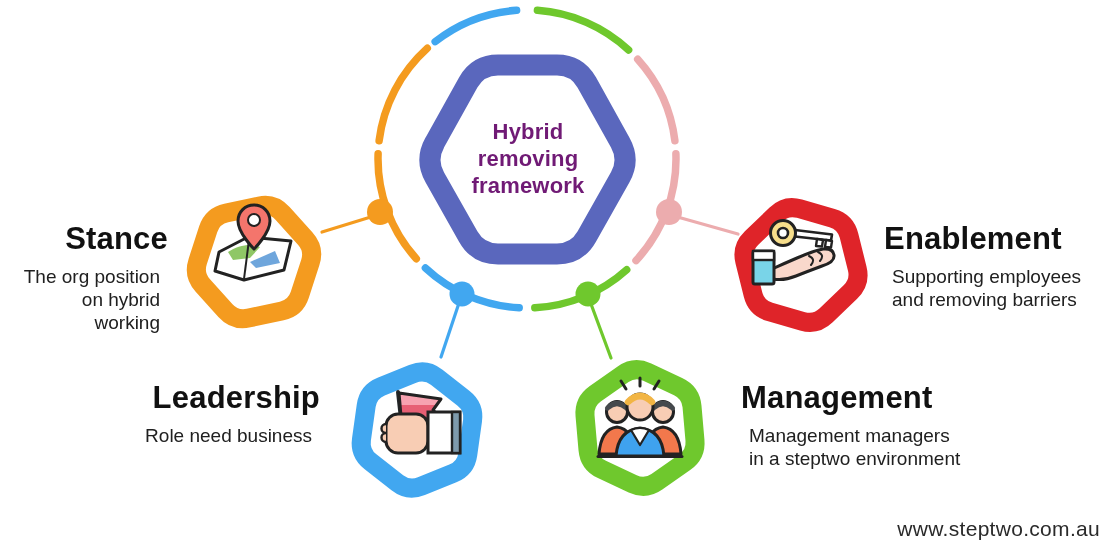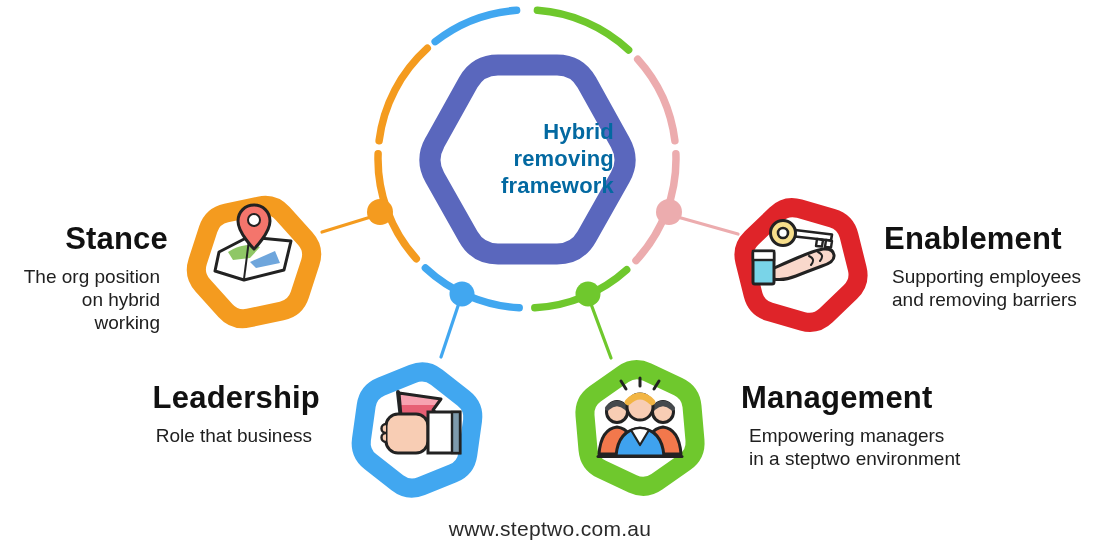--- a/index.html
+++ b/index.html
@@ -6,24 +6,24 @@
   body{width:1100px;height:550px;position:relative;overflow:hidden;
        font-family:"Liberation Sans","DejaVu Sans",sans-serif;}
   .stage{position:absolute;left:0;top:0;width:1100px;height:550px;}
   svg.diagram{position:absolute;left:0;top:0;}
   .quad-label{position:absolute;color:#1c1c1c;}
   .quad-label h3{margin:0 0 6px 0;font-size:31px;font-weight:bold;color:#111;letter-spacing:.2px;}
   .quad-label p{margin:8px;font-size:19px;line-height:23px;font-weight:400;color:#202020;}
   .quad-label p span{display:block;}
   .align-right{text-align:right;}
   .align-left{text-align:left;}
-  .center-title{position:absolute;left:442px;top:118px;width:172px;text-align:right;
-       font-size:22px;line-height:27px;font-weight:bold;color:#0369a1;letter-spacing:.2px;}
+  .center-title{position:absolute;left:442px;top:118px;width:172px;text-align:center;
+       font-size:22px;line-height:27px;font-weight:bold;color:#701a75;letter-spacing:.2px;}
   .center-title span{display:block;}
-  .footer{position:absolute;left:0;top:517px;width:1100px;text-align:center;
+  .footer{position:absolute;left:0;top:517px;width:1100px;text-align:right;
        font-size:21px;color:#2a2a2a;letter-spacing:.3px;}
 </style>
 </head>
 <body>
 
 <div class="stage">
 
 <svg class="diagram" width="1100" height="550" viewBox="0 0 1100 550">
 
   <g fill="none" stroke-width="7.5" stroke-linecap="round">
@@ -142,28 +142,28 @@
     <h3>Stance</h3>
     <p>
       <span>The org position</span>
       <span>on hybrid working</span>
     </p>
   </div>
 
   <div class="quad-label align-right" style="left:120px;top:380px;width:200px;">
     <h3>Leadership</h3>
     <p>
-      <span>Role that business</span>
+      <span>Role need business</span>
     </p>
   </div>
 
   <div class="quad-label align-left" style="left:741px;top:380px;width:240px;">
     <h3>Management</h3>
     <p>
-      <span>Empowering managers</span>
+      <span>Management managers</span>
       <span>in a steptwo environment</span>
     </p>
   </div>
 
   <div class="quad-label align-left" style="left:884px;top:221px;width:230px;">
     <h3>Enablement</h3>
     <p>
       <span>Supporting employees</span>
       <span>and removing barriers</span>
     </p>

